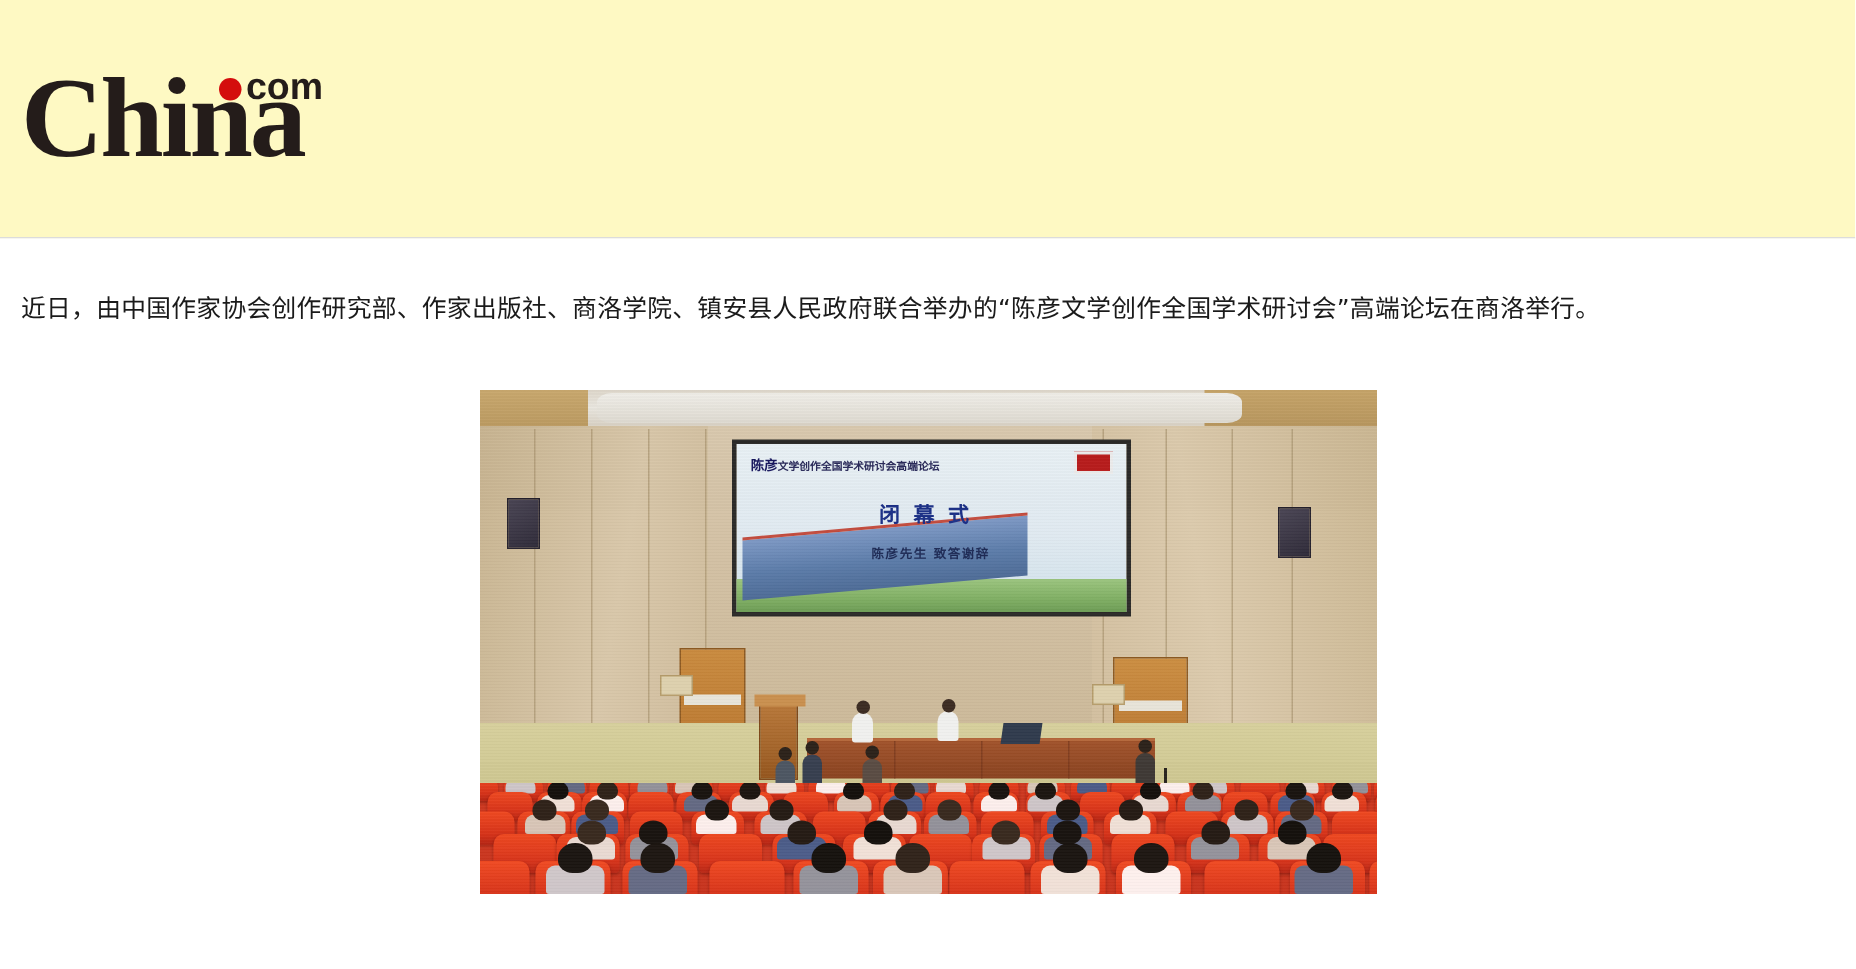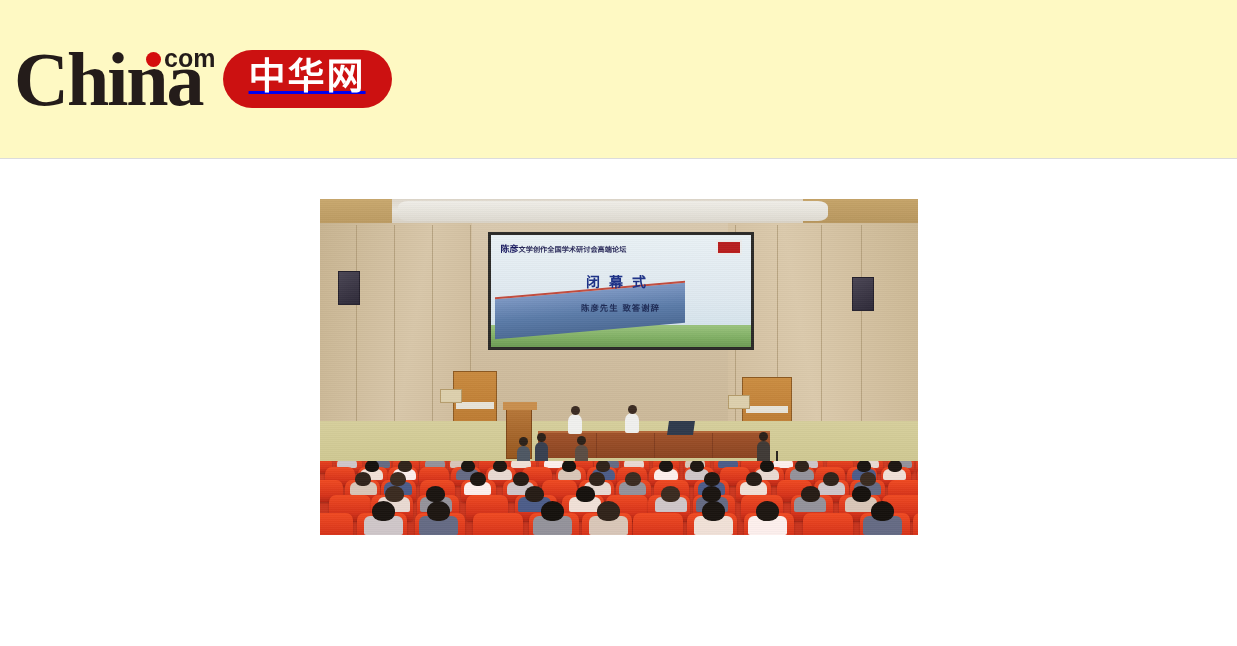--- a/index.html
+++ b/index.html
@@ -331,29 +331,29 @@
 
   <header class="site-header">
     <div class="header-inner">
 
       <a class="logo-block" href="#">
         <span class="wordmark-wrap">
           <span class="wordmark">China</span>
           <span class="tittle-dot"></span>
           <span class="dotcom">com</span>
         </span>
-        <span class="cn-badge">中华网</span>
       </a>
 
 
     </div>
   </header>
 
   <main class="article">
 
+    <p class="lead-paragraph">近日，由中国作家协会创作研究部、作家出版社、商洛学院、镇安县人民政府联合举办的“陈彦文学创作全国学术研讨会”高端论坛在商洛举行。</p>
 
     <figure class="figure-wrap">
       <div class="photo">
 
         <div class="ph-ceiling"></div>
         <div class="ph-ceil-left"></div>
         <div class="ph-ceil-right"></div>
         <div class="ph-duct"></div>
 
         <div class="ph-wall"></div>

